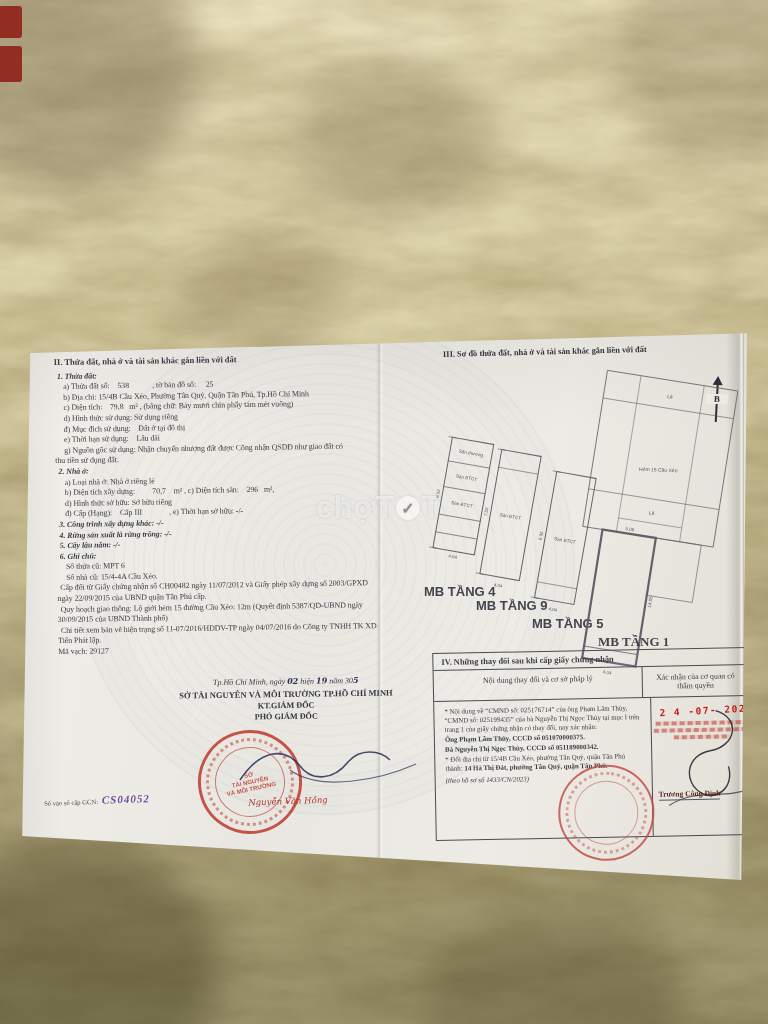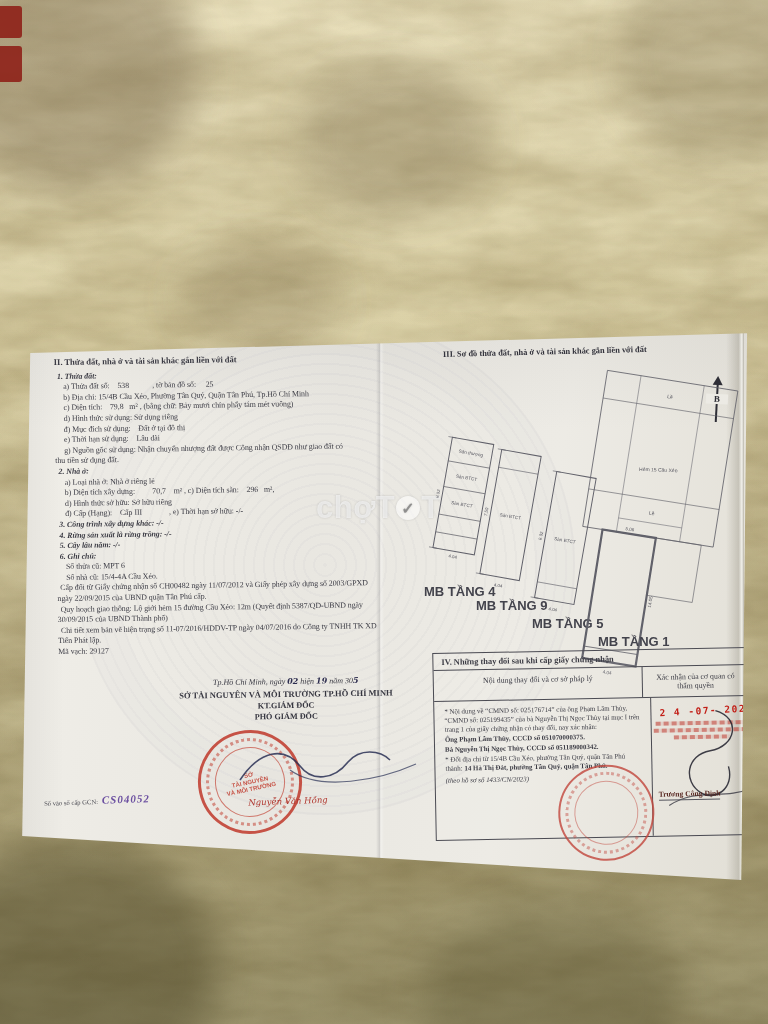--- a/index.html
+++ b/index.html
@@ -251,21 +251,21 @@
       <text x="76" y="98" font-size="5" text-anchor="middle" transform="rotate(-7 76 98)">Hẻm 15 Cầu Xéo</text>
       <text x="76" y="142" font-size="5" text-anchor="middle">Lề</text>
       <rect x="30" y="164" width="54" height="130" stroke="#26262e" stroke-width="2.2"></rect>
       <rect x="84" y="164" width="46" height="58" stroke-width=".6"></rect>
       <line x1="30" y1="282" x2="84" y2="282" stroke-width=".8"></line>
       <text x="57" y="161" font-size="4.6" text-anchor="middle">5.06</text>
       <text x="90" y="228" font-size="4.6" transform="rotate(-90 90 228)" text-anchor="middle">14.05</text>
       <text x="57" y="306" font-size="4.6" text-anchor="middle">4.04</text>
     </svg>
   </div>
-  <div class="plan-label" style="left:578px;top:304px;">MB TẦNG 1</div>
+  <div class="plan-label" style="left:578px;top:304px;font-family:Liberation Serif, serif;">MB TẦNG 1</div>
 
   <div class="abs" id="sigblk">
     <div class="d">
       <span>Tp.Hồ Chí Minh, ngày</span>
       <span class="hw">02</span>
       <span>hiện</span>
       <span class="hw">19</span>
       <span>năm 30</span><span class="hw">5</span>
     </div>
     <div class="a">SỞ TÀI NGUYÊN VÀ MÔI TRƯỜNG TP.HỒ CHÍ MINH</div>

